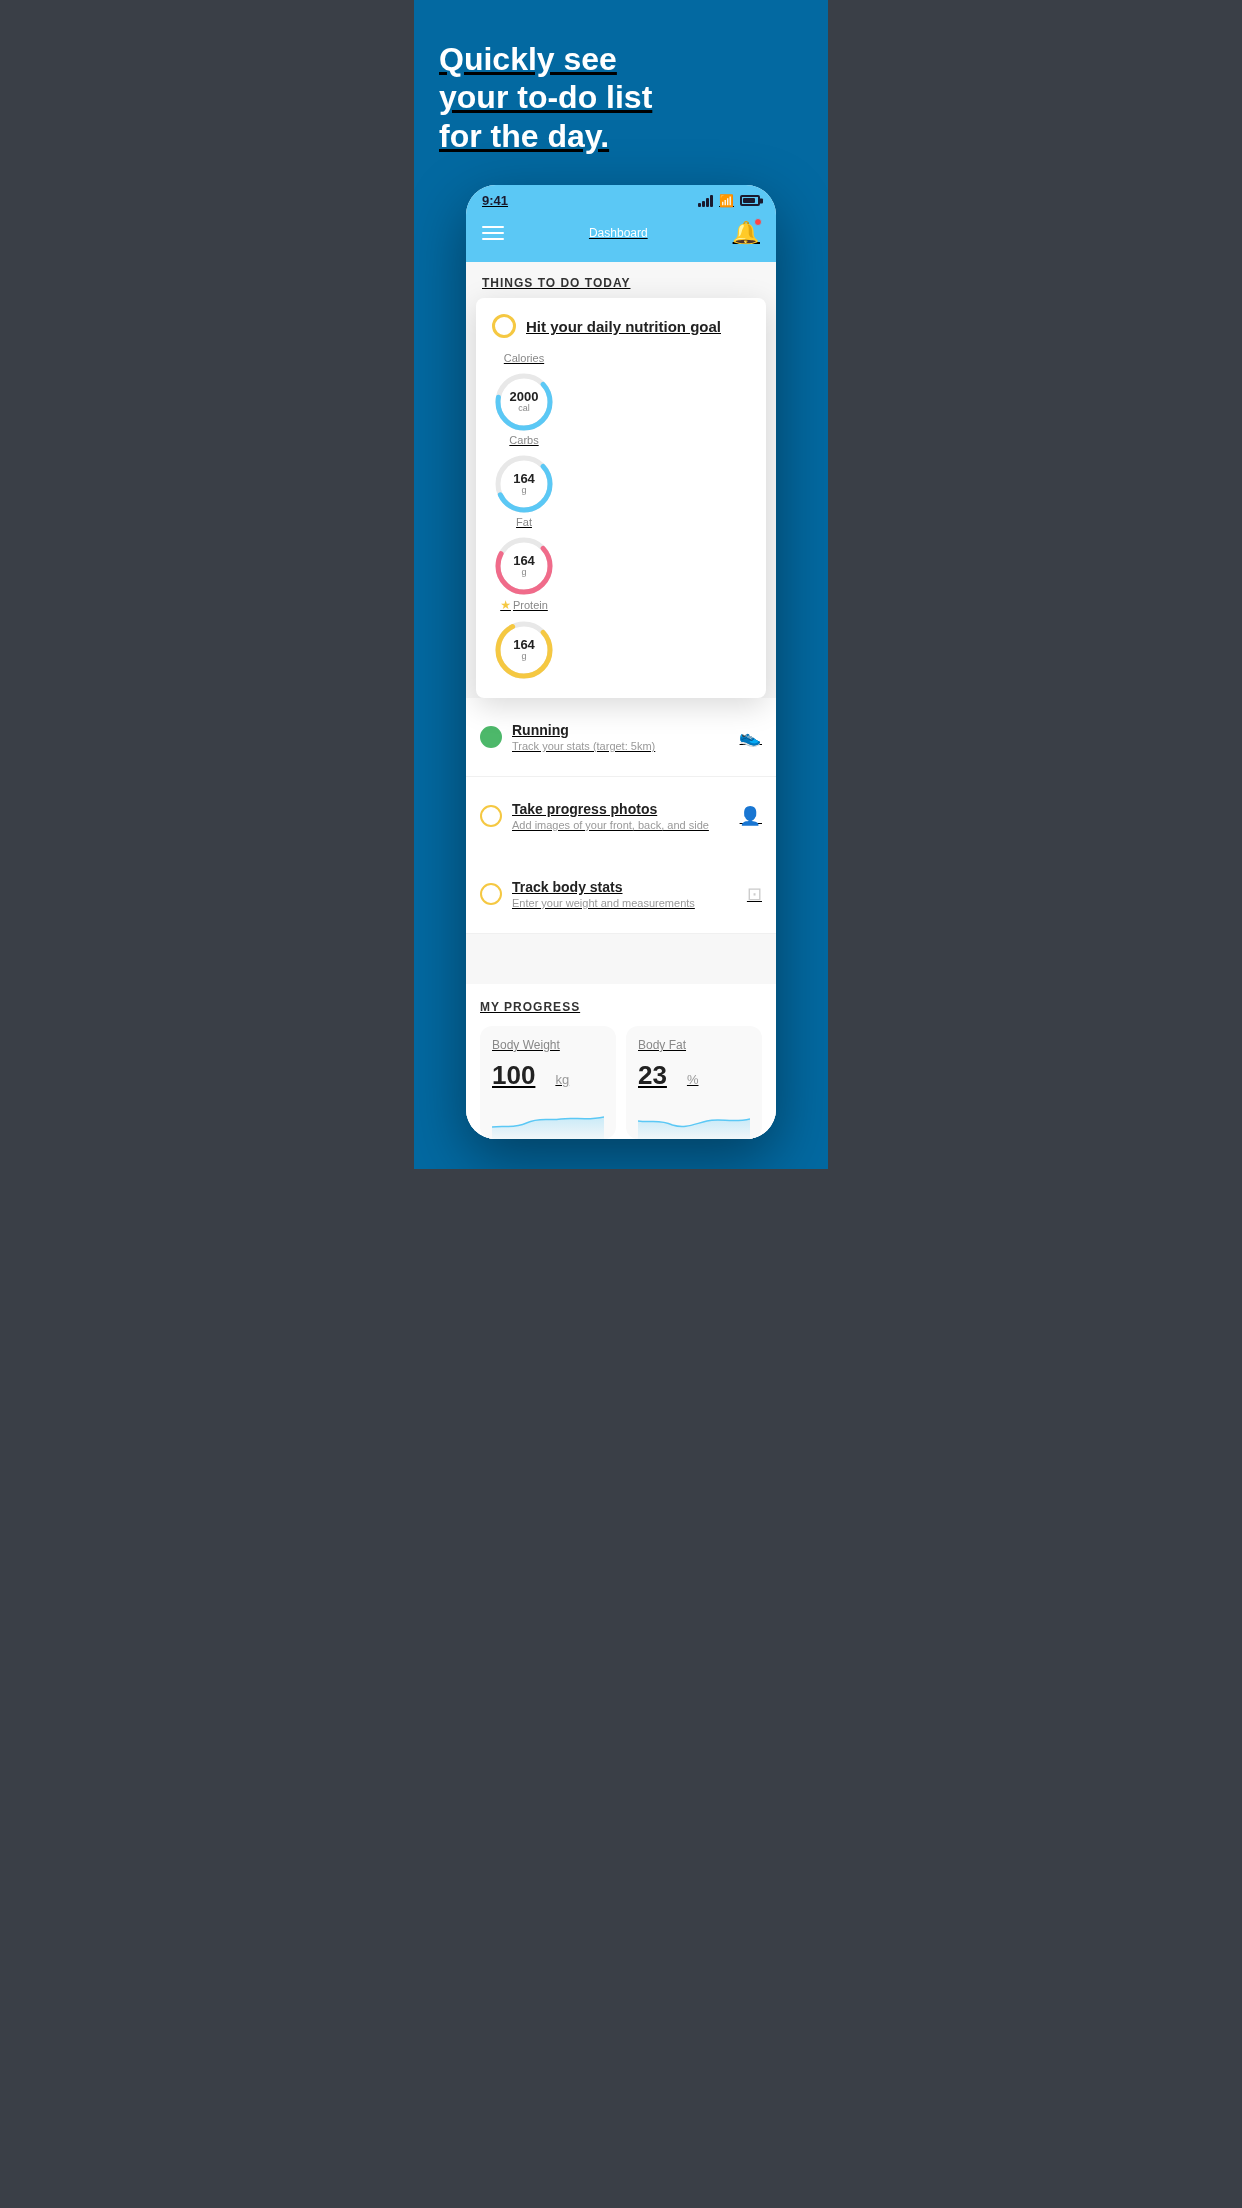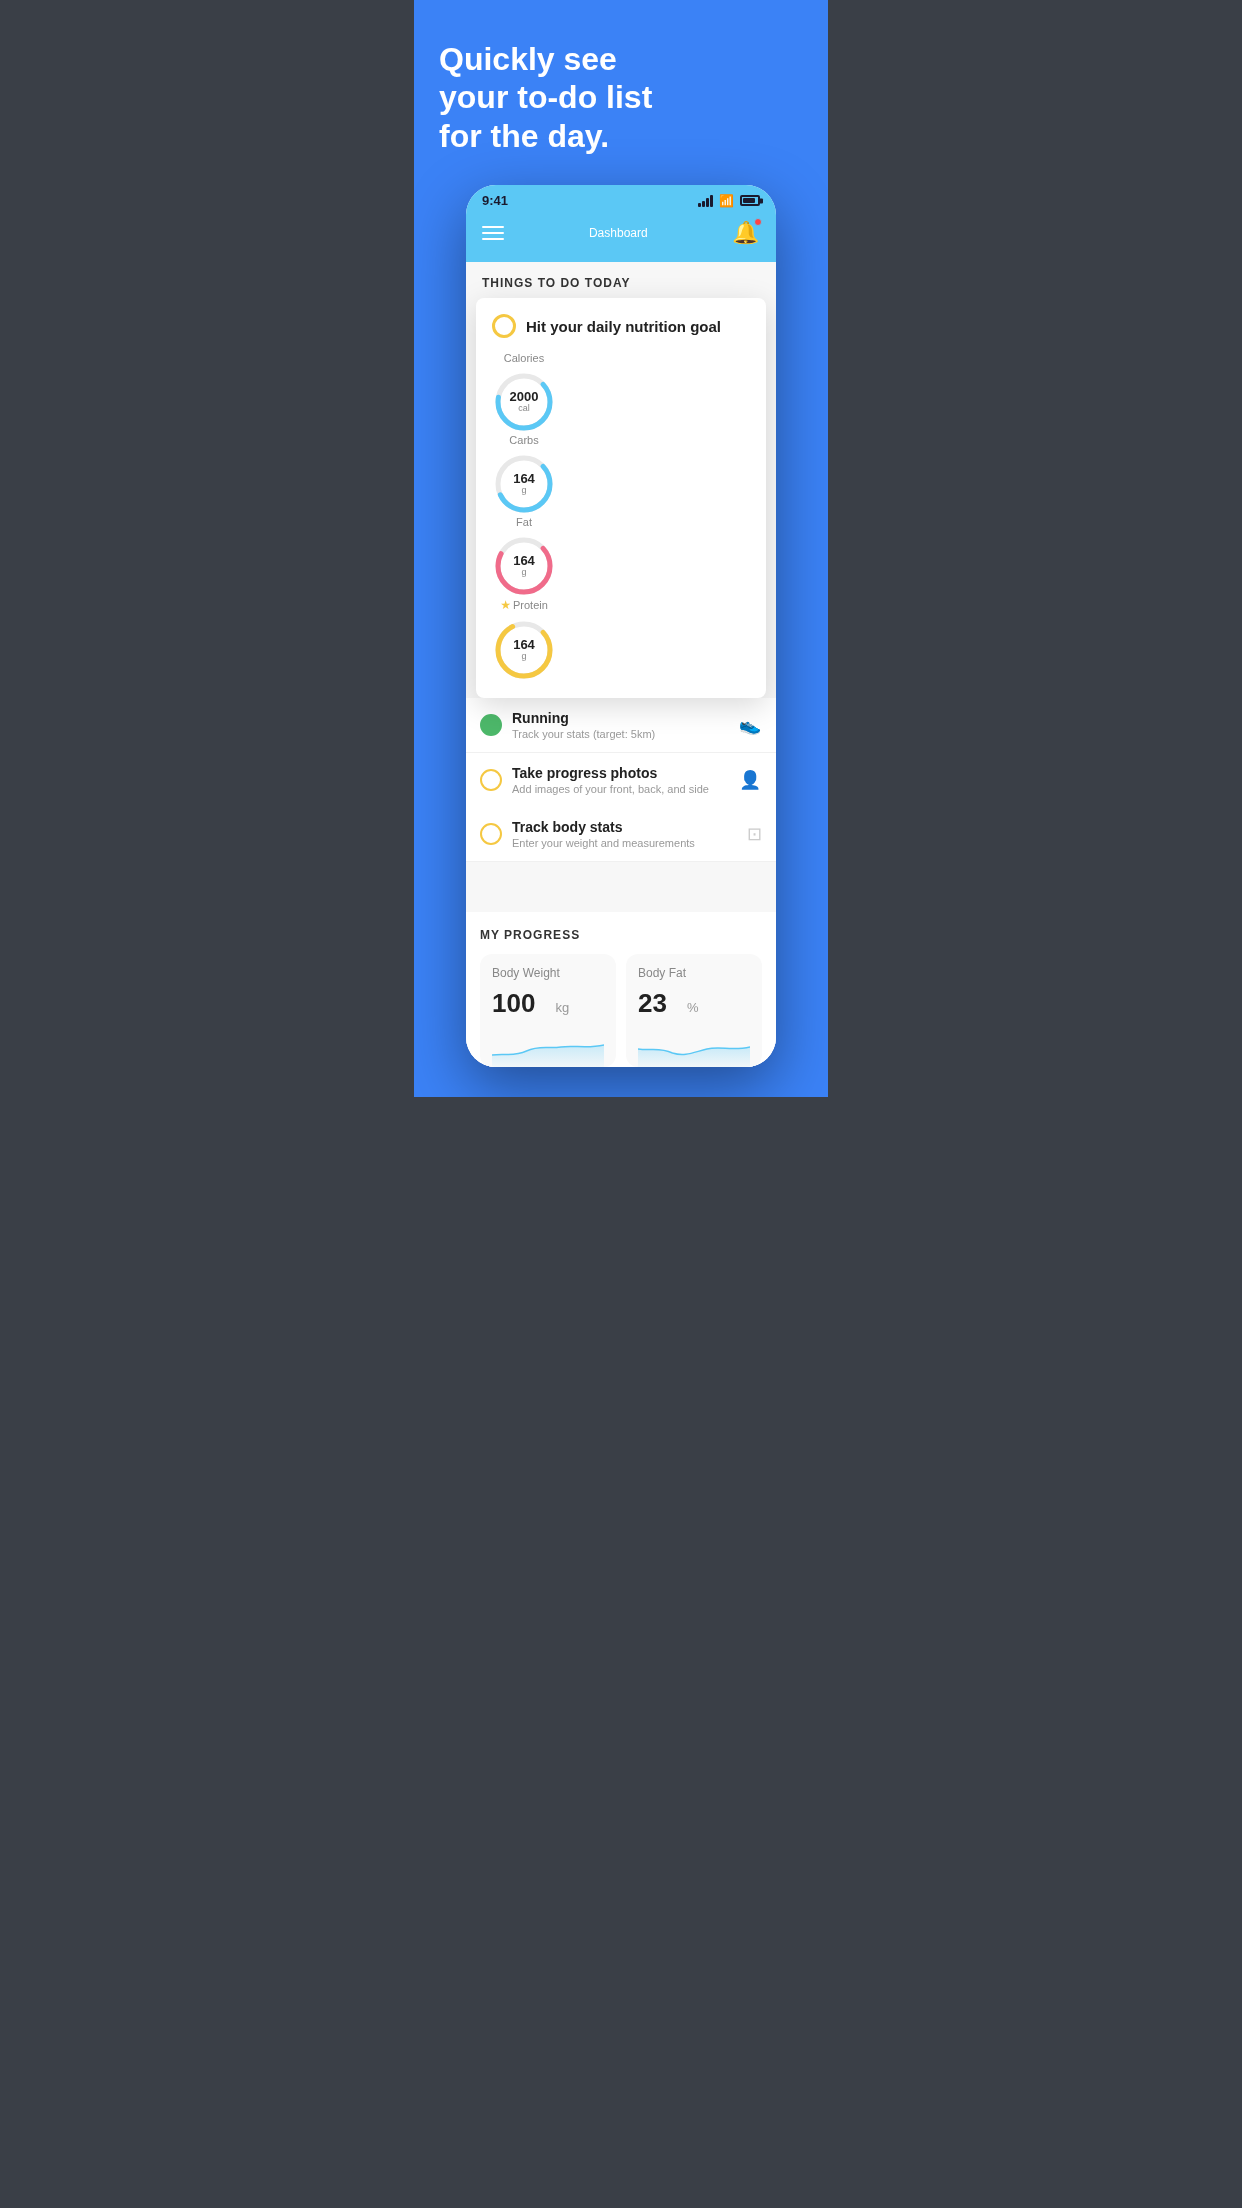--- a/index.html
+++ b/index.html
@@ -10,23 +10,24 @@
       width: 414px;
       min-height: 736px;
       margin: 0 auto;
       position: relative;
       overflow-x: hidden;
     }
 
     .page-wrapper {
       width: 414px;
       min-height: 736px;
-      background: #3b82f6;
+      background: #0369a1;
       padding: 40px 20px 30px 20px;
       position: relative;
+      text-decoration: underline;
     }
 
     .headline {
       color: #ffffff;
       font-size: 32px;
       font-weight: 800;
       line-height: 1.2;
       margin-bottom: 30px;
       padding-left: 5px;
     }
@@ -260,21 +261,21 @@
 
     
     .todo-list {
       background: #ffffff;
       margin-top: 0;
     }
 
     .todo-item {
       display: flex;
       align-items: center;
-      padding: 12px 14px;
+      padding: 24px 14px;
       border-bottom: 1px solid #f0f0f0;
       position: relative;
     }
 
     .todo-circle {
       width: 22px;
       height: 22px;
       border-radius: 50%;
       border: 2.5px solid;
       flex-shrink: 0;

